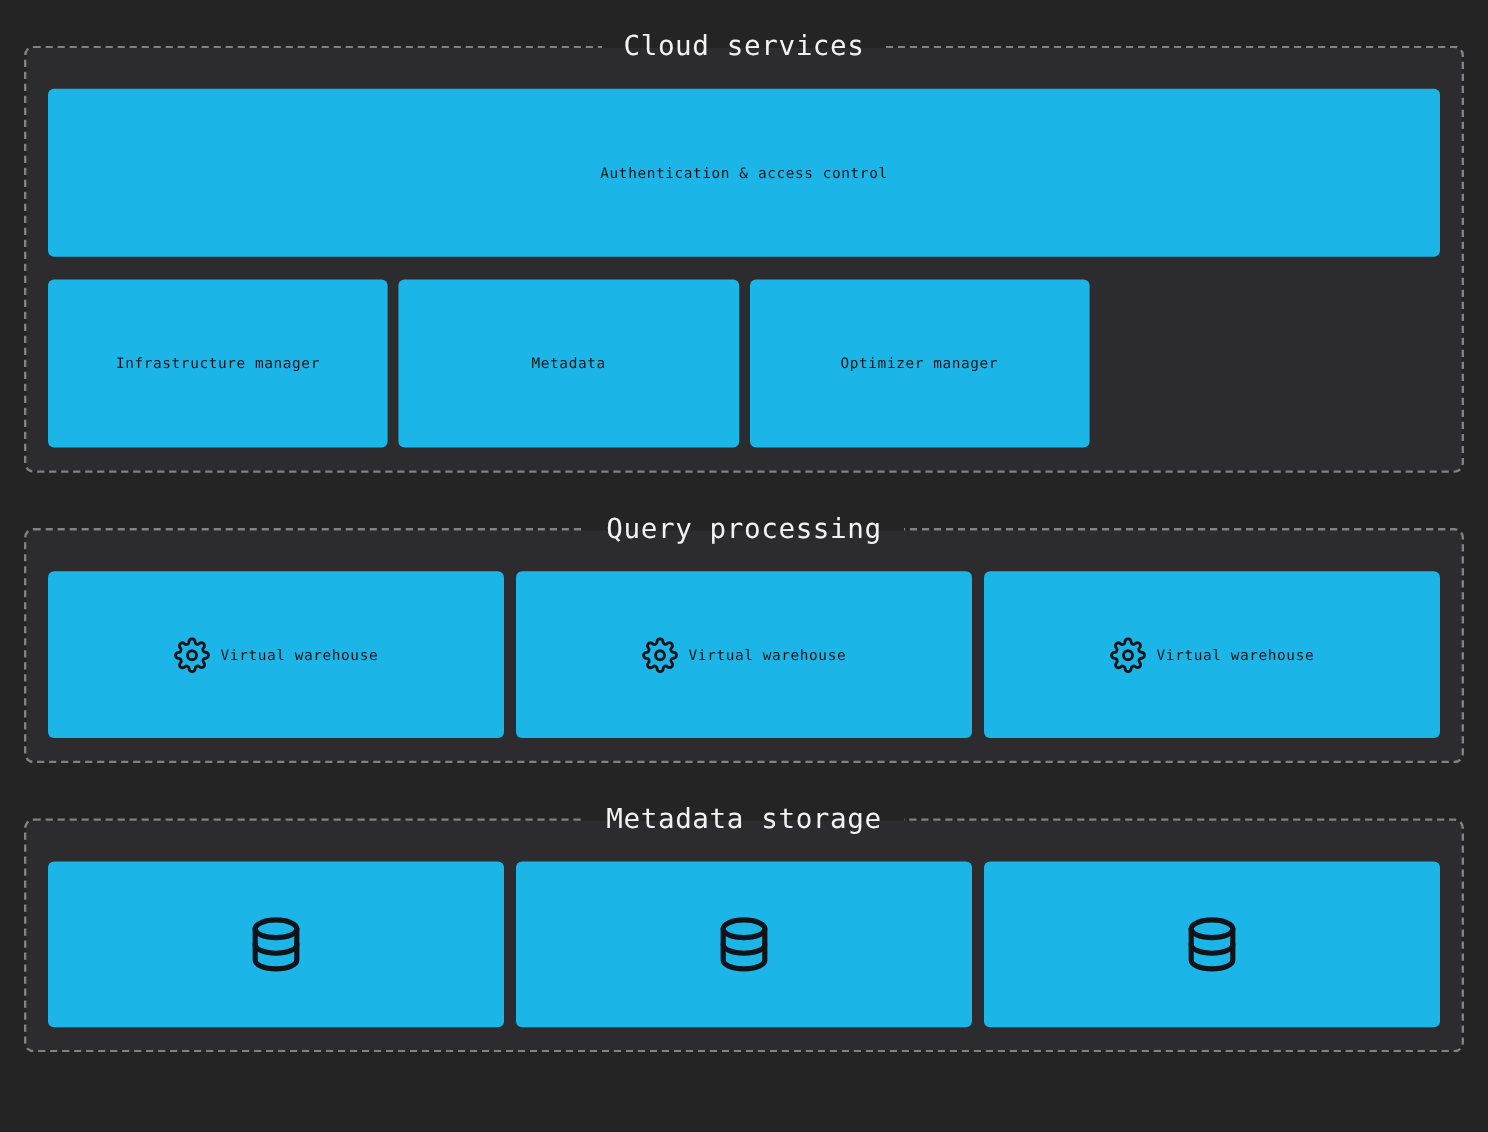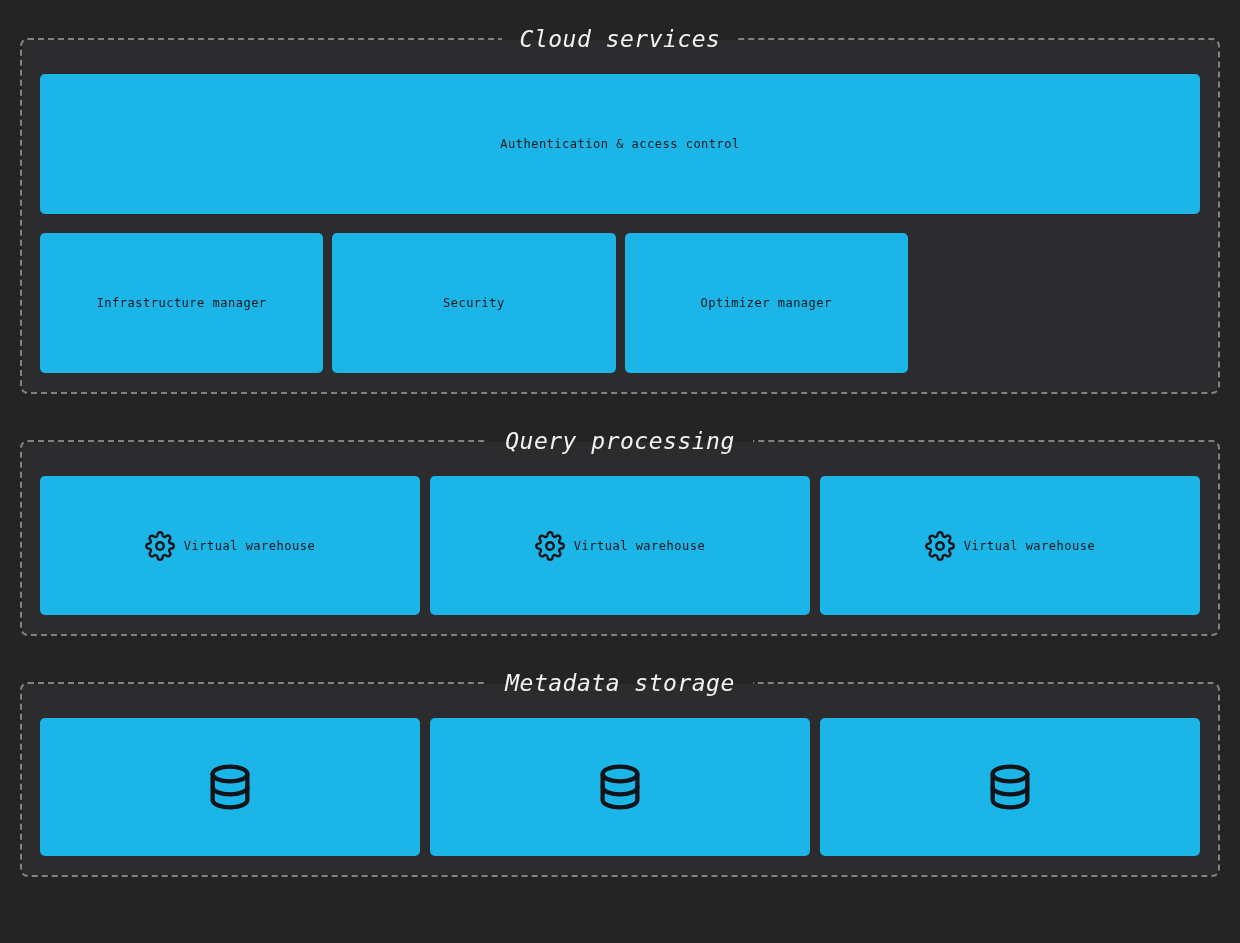--- a/index.html
+++ b/index.html
@@ -30,21 +30,20 @@
   fieldset.section + fieldset.section { margin-top: 34px; }
 
   legend.section-title {
     margin: 0 auto;
     padding: 0 18px;
     font-size: 23px;
     font-weight: 500;
     color: #f2f2f2;
     letter-spacing: 0.5px;
     white-space: nowrap;
-    font-style: italic;
   }
 
   .node {
     background: #1cb5e8;
     border-radius: 5px;
     color: #14171b;
     font-size: 12px;
     display: flex;
     align-items: center;
     justify-content: center;
@@ -79,21 +78,21 @@
 
 <div class="page">
 
   <fieldset class="section">
     <legend class="section-title">Cloud services</legend>
 
     <div class="node node-wide">Authentication &amp; access control</div>
 
     <div class="row row-4">
       <div class="node">Infrastructure manager</div>
-      <div class="node">Security</div>
+      <div class="node">Metadata</div>
       <div class="node">Optimizer manager</div>
     </div>
   </fieldset>
 
   <fieldset class="section">
     <legend class="section-title">Query processing</legend>
 
     <div class="row row-3">
 
       <div class="node node-warehouse">

